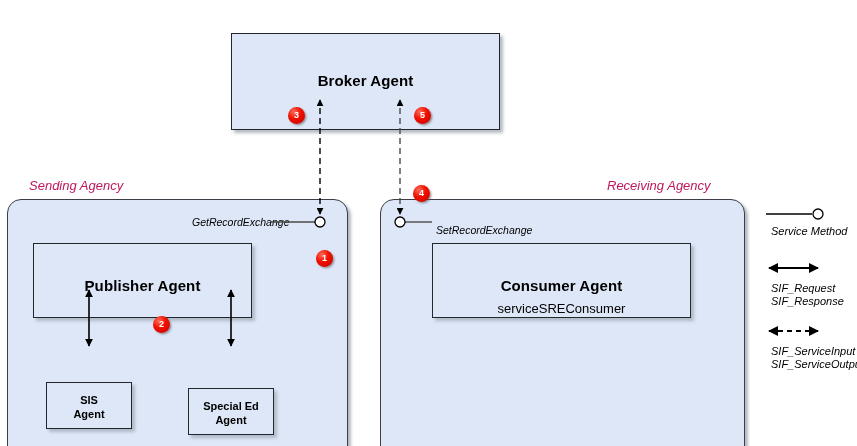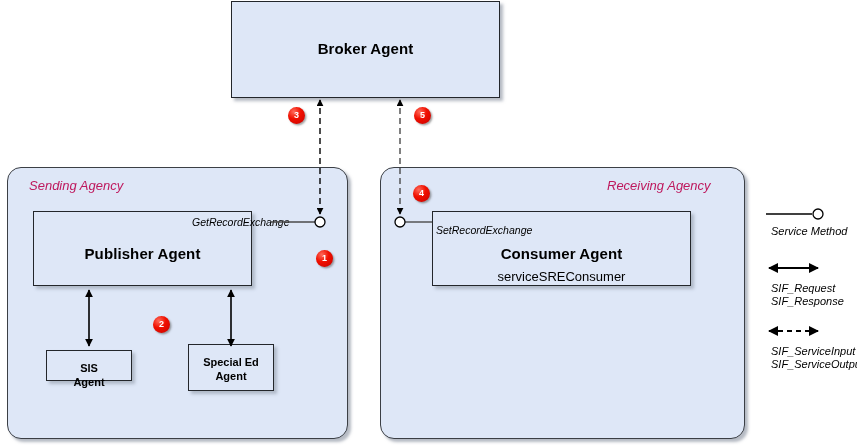--- a/index.html
+++ b/index.html
@@ -19,20 +19,21 @@
     overflow: hidden;
   }
 
   
   .box {
     position: absolute;
     background: #dee7f7;
     border: 1px solid #23262b;
     box-sizing: border-box;
     box-shadow: 3px 3px 3px rgba(120,130,145,0.55);
+    margin-top: 32px;
   }
   .box.rounded {
     border-radius: 14px;
     border-color: #3b3f45;
   }
   .box.inner {
     box-shadow: 3px 3px 3px rgba(120,130,145,0.45);
   }
 
   .center-text {
@@ -120,26 +121,26 @@
 
   <div class="box rounded" style="left:7px; top:167px; width:341px; height:272px;">
   </div>
   <div class="agency-label" style="left:29px; top:178px;">Sending Agency</div>
 
   <div class="box inner" style="left:33px; top:211px; width:219px; height:75px;">
     <div class="center-text title-bold" style="top:33px;">Publisher Agent</div>
   </div>
   <div class="method-label" style="left:192px; top:216px;">GetRecordExchange</div>
 
-  <div class="box inner" style="left:46px; top:350px; width:86px; height:31px;">
+  <div class="box inner" style="left:46px; top:350px; width:86px; height:47px;">
     <div class="center-text tiny-bold" style="top:10px;">SIS</div>
     <div class="center-text tiny-bold" style="top:24px;">Agent</div>
   </div>
 
-  <div class="box inner" style="left:188px; top:344px; width:86px; height:47px;">
+  <div class="box inner" style="left:188px; top:356px; width:86px; height:47px;">
     <div class="center-text tiny-bold" style="top:10px;">Special Ed</div>
     <div class="center-text tiny-bold" style="top:24px;">Agent</div>
   </div>
 
   <div class="box rounded" style="left:380px; top:167px; width:365px; height:272px;">
   </div>
   <div class="agency-label" style="left:607px; top:178px;">Receiving Agency</div>
 
   <div class="box inner" style="left:432px; top:211px; width:259px; height:75px;">
     <div class="center-text title-bold" style="top:33px;">Consumer Agent</div>

